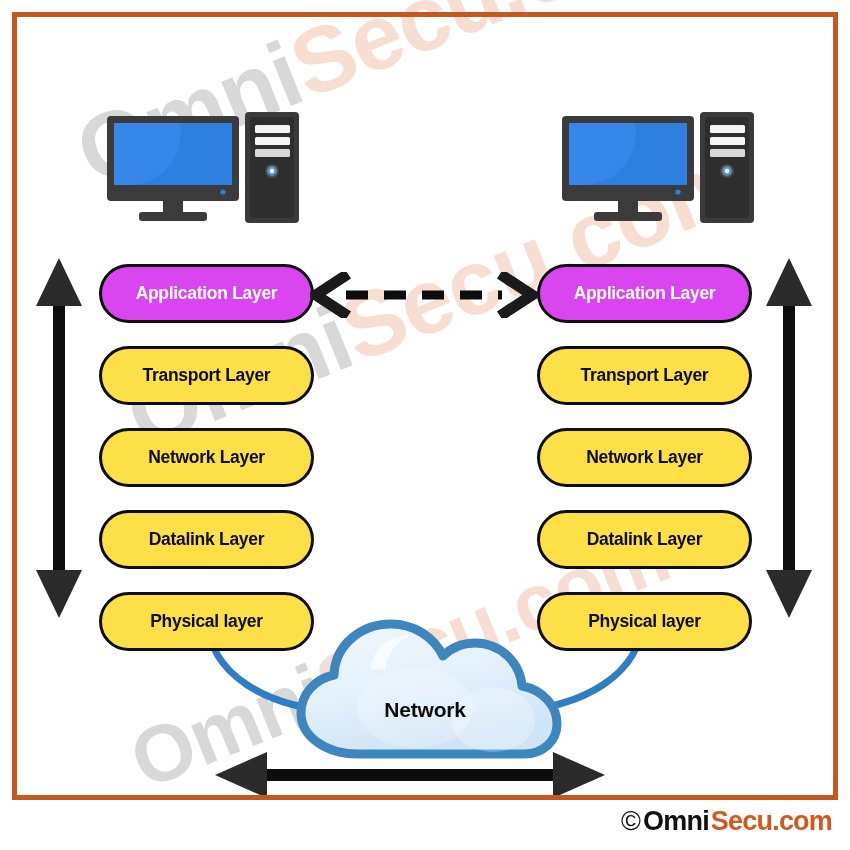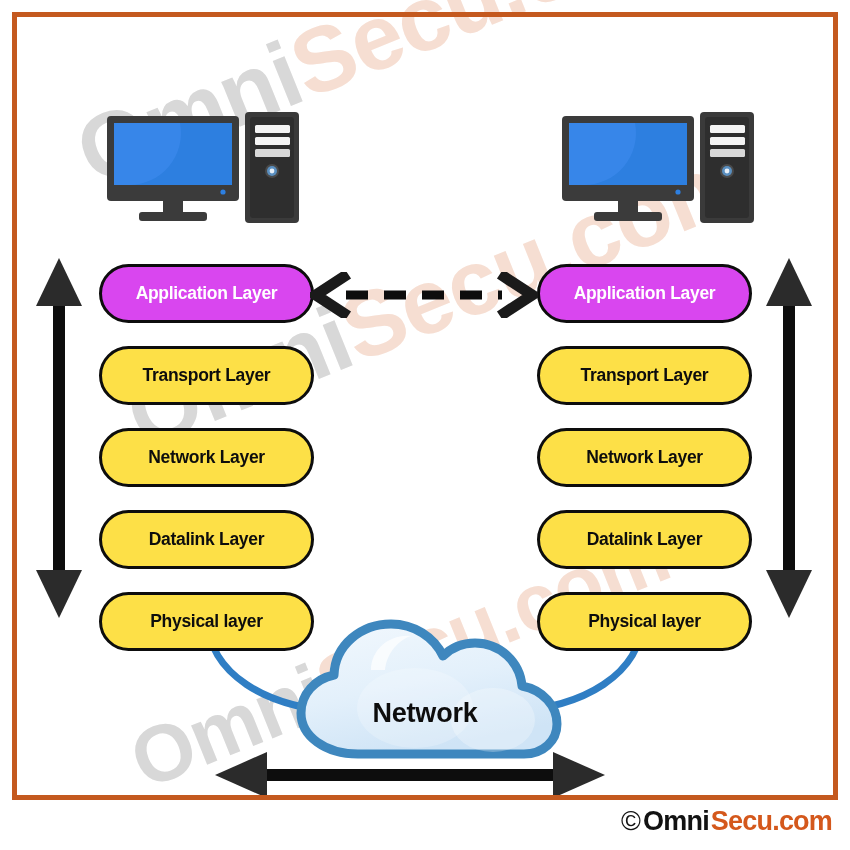--- a/index.html
+++ b/index.html
@@ -149,21 +149,21 @@
     width: 500px;
     height: 160px;
     z-index: 3;
   }
   .cloud-label {
     position: absolute;
     left: 0;
     top: 698px;
     width: 850px;
     text-align: center;
-    font-size: 27px;
+    font-size: 21px;
     font-weight: bold;
     color: #0d0d0d;
     z-index: 4;
     letter-spacing: -0.2px;
   }
 
   
   .bottom-arrow {
     position: absolute;
     left: 215px;

